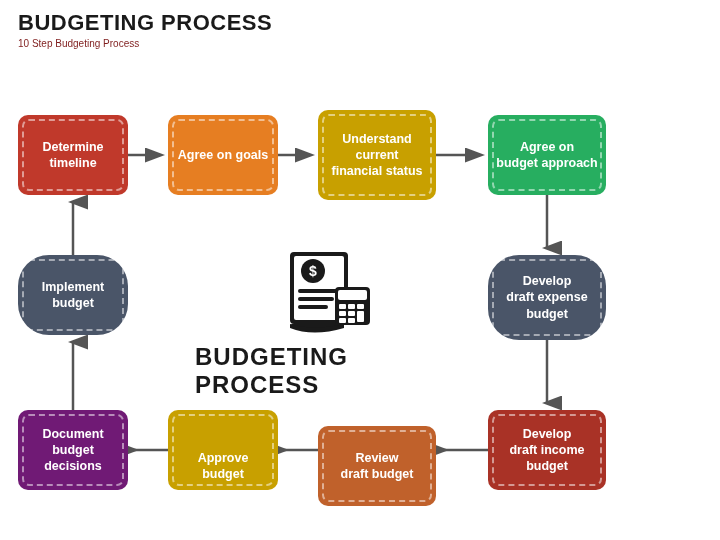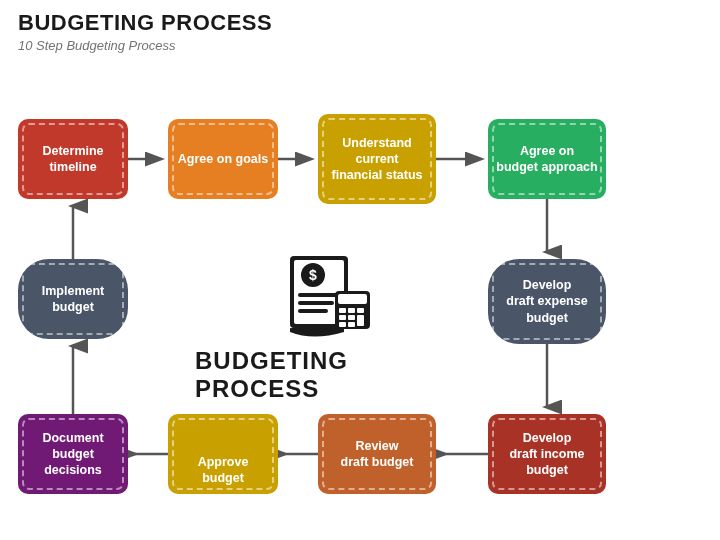--- a/index.html
+++ b/index.html
@@ -14,24 +14,23 @@
 
     .page-title {
       font-size: 22px;
       font-weight: 900;
       color: #1a1a1a;
       padding: 10px 18px 2px 18px;
       letter-spacing: 0.5px;
     }
 
     .page-subtitle {
-      font-size: 13px;
-      color: #737373;
+      font-size: 10px;
+      color: #7f1d1d;
       padding: 0 18px 6px 18px;
-      font-style: italic;
     }
 
     .diagram-area {
       position: relative;
       width: 720px;
       height: 460px;
     }
 
     
     .step-box {
@@ -58,21 +57,21 @@
       pointer-events: none;
     }
 
     
     .red    { background: #c0392b; }
     .orange { background: #e67e22; }
     .gold   { background: #c8a000; }
     .green  { background: #27ae60; }
     .dark-slate { background: #4a5568; border-radius: 31px; }
     .dark-green { background: #701a75; }
-    .brown-orange { background: #c0612b; }
+    .brown-orange { background: #c0612b; margin-top: 16px; }
     .dark-red { background: #a93226; }
 
     
     .arrows-svg {
       position: absolute;
       top: 0; left: 0;
       width: 720px;
       height: 460px;
       pointer-events: none;
     }

